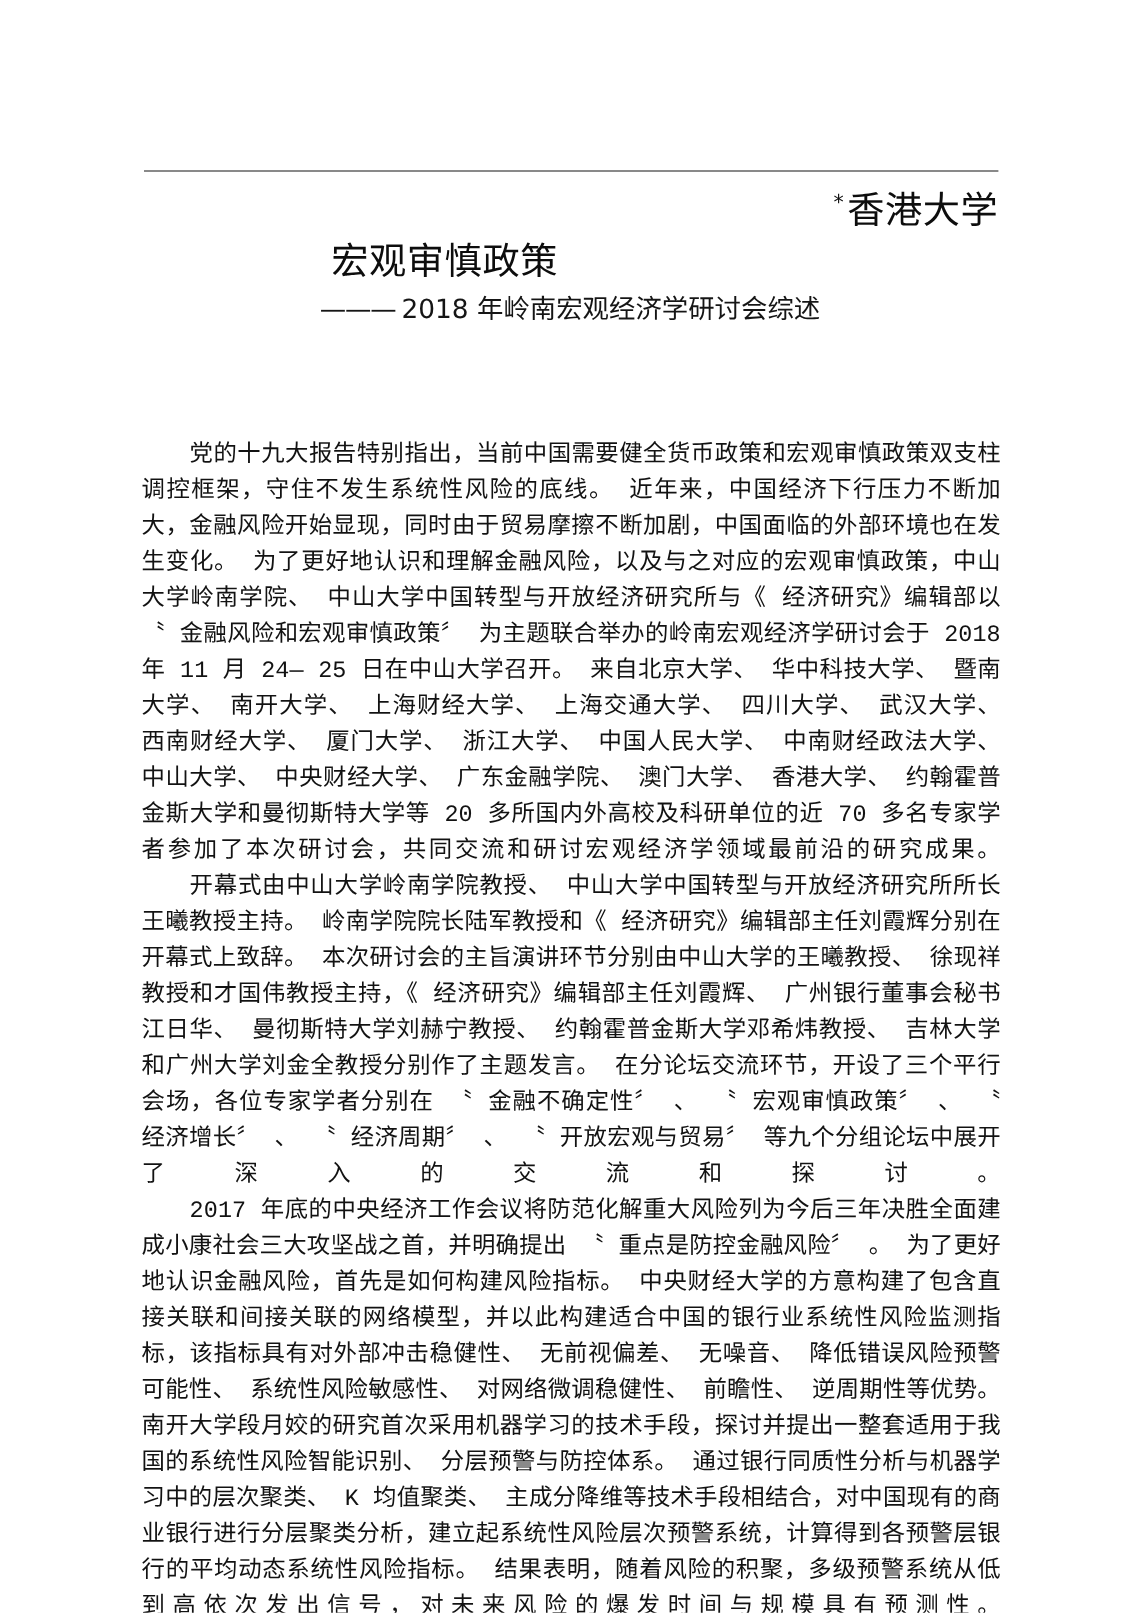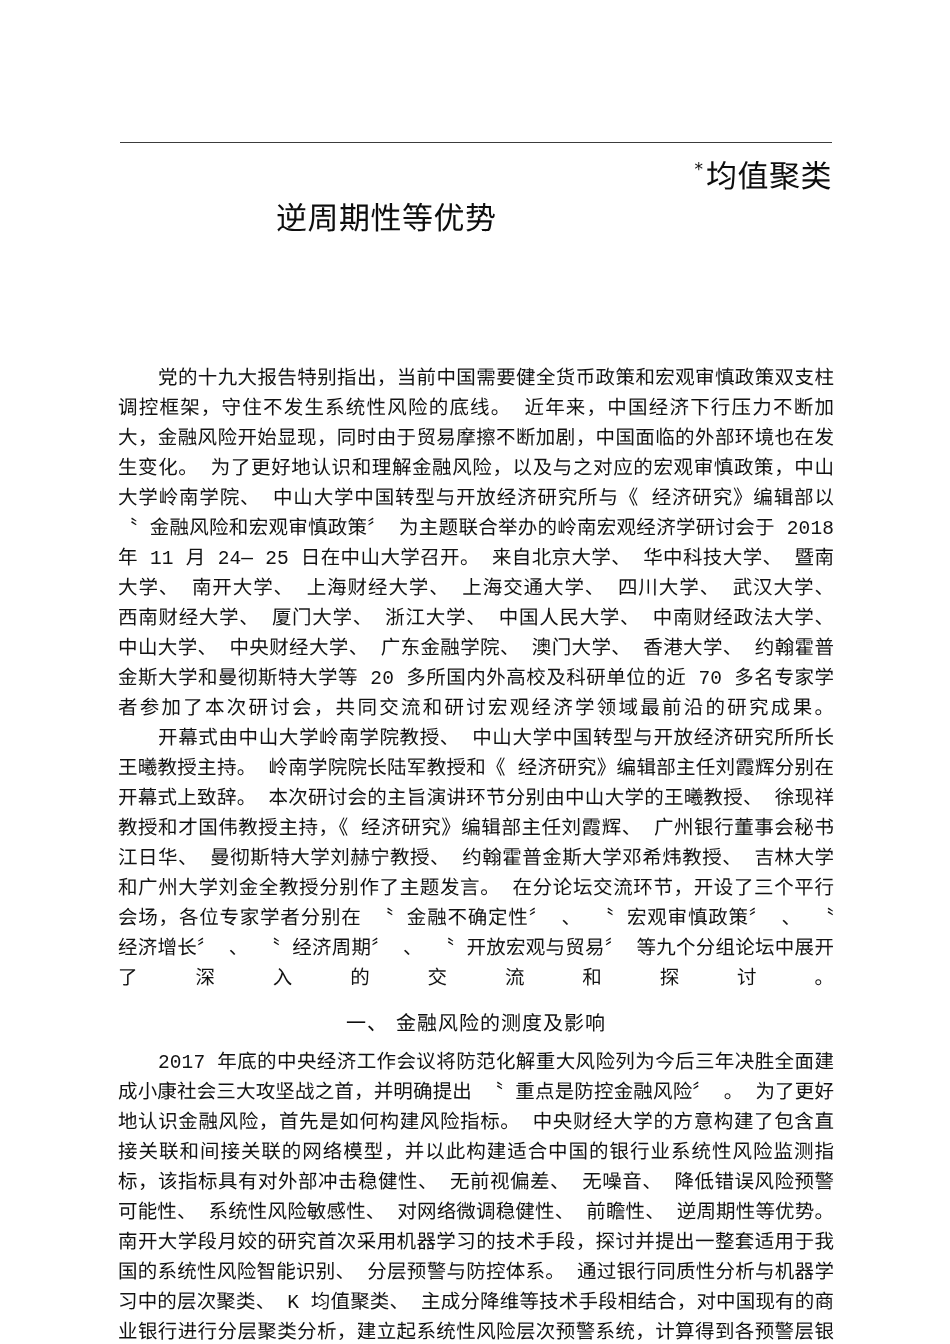--- a/index.html
+++ b/index.html
@@ -133,31 +133,31 @@
   }
 </style>
 </head>
 <body>
 
 <div class="page">
 
   <div class="top-rule"></div>
 
   <div class="title-block">
-    <div class="title-line title-line-1"><span class="title-star">*</span><span>均值聚类</span></div>
-    <div class="title-line title-line-2">逆周期性等优势</div>
+    <div class="title-line title-line-1"><span class="title-star">*</span><span>香港大学</span></div>
+    <div class="title-line title-line-2">宏观审慎政策</div>
   </div>
 
+  <div class="subtitle"><span class="dash">———</span><span>2018 年岭南宏观经济学研讨会综述</span></div>
 
 
   <div class="body-text">
 
     <p class="para indent last-justify">党的十九大报告特别指出，当前中国需要健全货币政策和宏观审慎政策双支柱调控框架，守住不发生系统性风险的底线。 近年来，中国经济下行压力不断加大，金融风险开始显现，同时由于贸易摩擦不断加剧，中国面临的外部环境也在发生变化。 为了更好地认识和理解金融风险，以及与之对应的宏观审慎政策，中山大学岭南学院、 中山大学中国转型与开放经济研究所与《 经济研究》编辑部以 〝 金融风险和宏观审慎政策〞 为主题联合举办的岭南宏观经济学研讨会于 2018 年 11 月 24— 25 日在中山大学召开。 来自北京大学、 华中科技大学、 暨南大学、 南开大学、 上海财经大学、 上海交通大学、 四川大学、 武汉大学、 西南财经大学、 厦门大学、 浙江大学、 中国人民大学、 中南财经政法大学、 中山大学、 中央财经大学、 广东金融学院、 澳门大学、 香港大学、 约翰霍普金斯大学和曼彻斯特大学等 20 多所国内外高校及科研单位的近 70 多名专家学者参加了本次研讨会，共同交流和研讨宏观经济学领域最前沿的研究成果。</p>
 
     <p class="para indent last-justify">开幕式由中山大学岭南学院教授、 中山大学中国转型与开放经济研究所所长王曦教授主持。 岭南学院院长陆军教授和《 经济研究》编辑部主任刘霞辉分别在开幕式上致辞。 本次研讨会的主旨演讲环节分别由中山大学的王曦教授、 徐现祥教授和才国伟教授主持，《 经济研究》编辑部主任刘霞辉、 广州银行董事会秘书江日华、 曼彻斯特大学刘赫宁教授、 约翰霍普金斯大学邓希炜教授、 吉林大学和广州大学刘金全教授分别作了主题发言。 在分论坛交流环节，开设了三个平行会场，各位专家学者分别在 〝 金融不确定性〞 、 〝 宏观审慎政策〞 、 〝 经济增长〞 、 〝 经济周期〞 、 〝 开放宏观与贸易〞 等九个分组论坛中展开了深入的交流和探讨。</p>
 
-    <h2 class="section-heading"><span class="sec-num">一、</span><span>金融风险的测度及影响</span></h2>
 
     <p class="para indent last-justify">2017 年底的中央经济工作会议将防范化解重大风险列为今后三年决胜全面建成小康社会三大攻坚战之首，并明确提出 〝 重点是防控金融风险〞 。 为了更好地认识金融风险，首先是如何构建风险指标。 中央财经大学的方意构建了包含直接关联和间接关联的网络模型，并以此构建适合中国的银行业系统性风险监测指标，该指标具有对外部冲击稳健性、 无前视偏差、 无噪音、 降低错误风险预警可能性、 系统性风险敏感性、 对网络微调稳健性、 前瞻性、 逆周期性等优势。 南开大学段月姣的研究首次采用机器学习的技术手段，探讨并提出一整套适用于我国的系统性风险智能识别、 分层预警与防控体系。 通过银行同质性分析与机器学习中的层次聚类、 K 均值聚类、 主成分降维等技术手段相结合，对中国现有的商业银行进行分层聚类分析，建立起系统性风险层次预警系统，计算得到各预警层银行的平均动态系统性风险指标。 结果表明，随着风险的积聚，多级预警系统从低到高依次发出信号，对未来风险的爆发时间与规模具有预测性。</p>
 
   </div>
 
 </div>
 
 </body></html>

